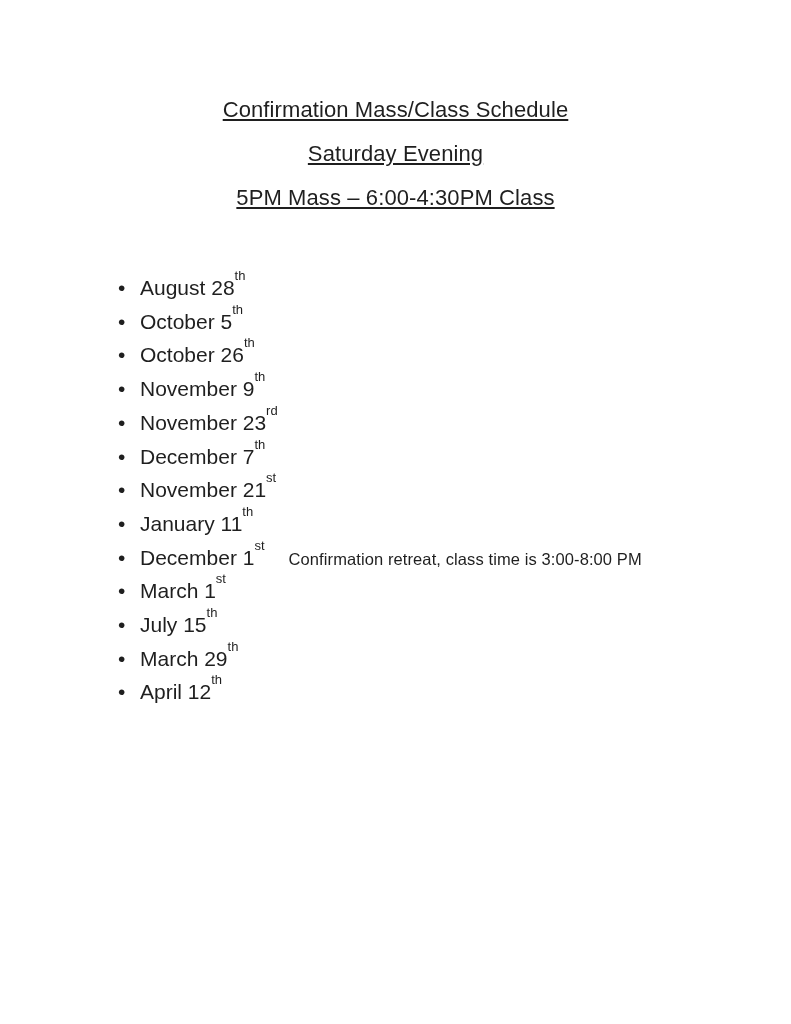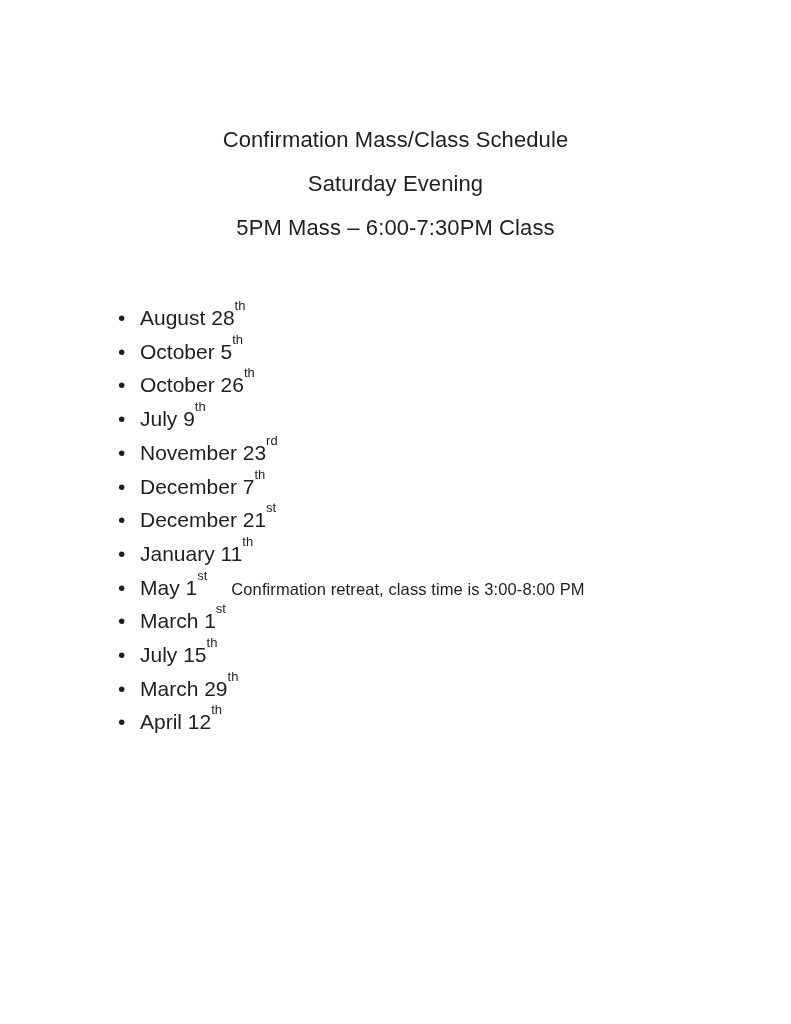--- a/index.html
+++ b/index.html
@@ -10,22 +10,23 @@
   .page {
     position: relative;
     width: 791px;
     height: 1024px;
     background: #ffffff;
     overflow: hidden;
     font-family: "Liberation Sans", "DejaVu Sans", sans-serif;
     color: #1f1f1f;
   }
   .doc-header {
-    padding-top: 118px;
+    padding-top: 88px;
     text-align: center;
+    text-decoration: underline;
   }
   .doc-header .hline {
     font-size: 22px;
     font-weight: 400;
     line-height: 44px;
     letter-spacing: 0.1px;
     white-space: pre;
   }
   ul.schedule {
     list-style: none;
@@ -61,50 +62,50 @@
   }
 </style>
 </head>
 <body>
 
 <div class="page">
 
   <div class="doc-header">
     <div class="hline">Confirmation Mass/Class Schedule</div>
     <div class="hline">Saturday Evening</div>
-    <div class="hline">5PM Mass – 6:00-7:30PM Class</div>
+    <div class="hline">5PM Mass – 6:00-4:30PM Class</div>
   </div>
 
   <ul class="schedule">
     <li>
       <span class="bullet">•</span><span class="date">August 28</span><sup class="ord">th</sup><span class="note"></span>
     </li>
     <li>
       <span class="bullet">•</span><span class="date">October 5</span><sup class="ord">th</sup><span class="note"></span>
     </li>
     <li>
       <span class="bullet">•</span><span class="date">October 26</span><sup class="ord">th</sup><span class="note"></span>
     </li>
     <li>
-      <span class="bullet">•</span><span class="date">July 9</span><sup class="ord">th</sup><span class="note"></span>
+      <span class="bullet">•</span><span class="date">November 9</span><sup class="ord">th</sup><span class="note"></span>
     </li>
     <li>
       <span class="bullet">•</span><span class="date">November 23</span><sup class="ord">rd</sup><span class="note"></span>
     </li>
     <li>
       <span class="bullet">•</span><span class="date">December 7</span><sup class="ord">th</sup><span class="note"></span>
     </li>
     <li>
-      <span class="bullet">•</span><span class="date">December 21</span><sup class="ord">st</sup><span class="note"></span>
+      <span class="bullet">•</span><span class="date">November 21</span><sup class="ord">st</sup><span class="note"></span>
     </li>
     <li>
       <span class="bullet">•</span><span class="date">January 11</span><sup class="ord">th</sup><span class="note"></span>
     </li>
     <li>
-      <span class="bullet">•</span><span class="date">May 1</span><sup class="ord">st</sup><span class="note">Confirmation retreat, class time is 3:00-8:00 PM</span>
+      <span class="bullet">•</span><span class="date">December 1</span><sup class="ord">st</sup><span class="note">Confirmation retreat, class time is 3:00-8:00 PM</span>
     </li>
     <li>
       <span class="bullet">•</span><span class="date">March 1</span><sup class="ord">st</sup><span class="note"></span>
     </li>
     <li>
       <span class="bullet">•</span><span class="date">July 15</span><sup class="ord">th</sup><span class="note"></span>
     </li>
     <li>
       <span class="bullet">•</span><span class="date">March 29</span><sup class="ord">th</sup><span class="note"></span>
     </li>

